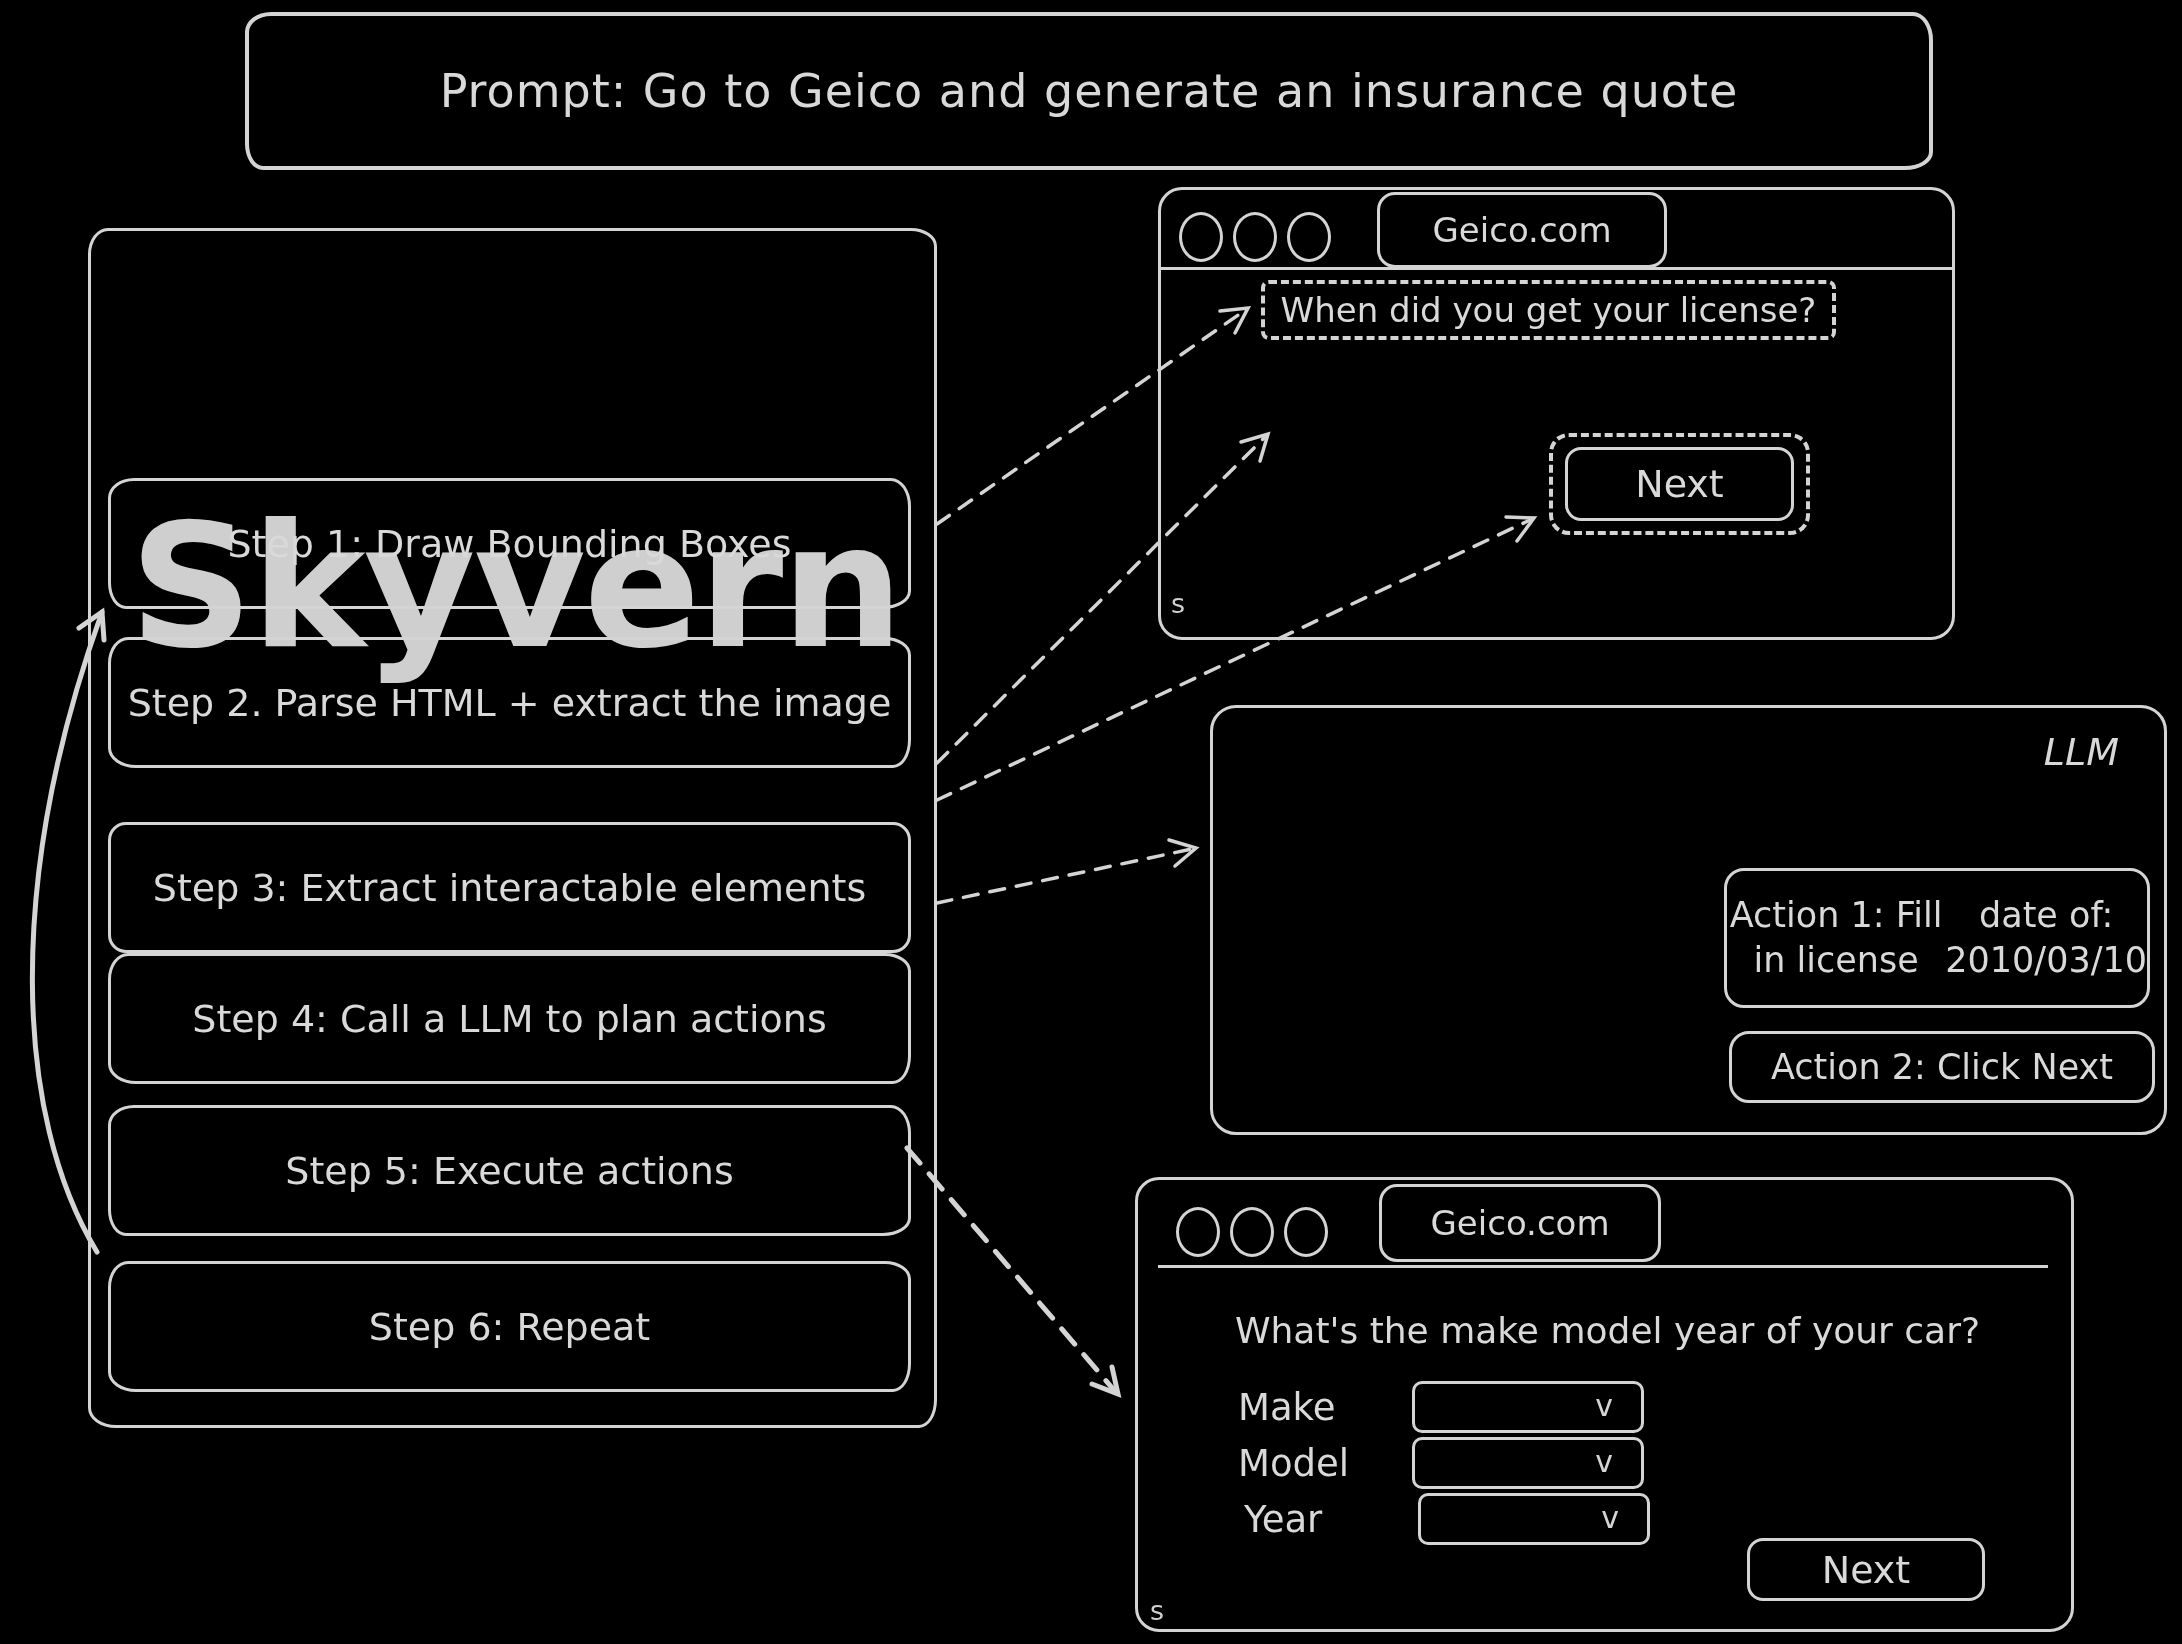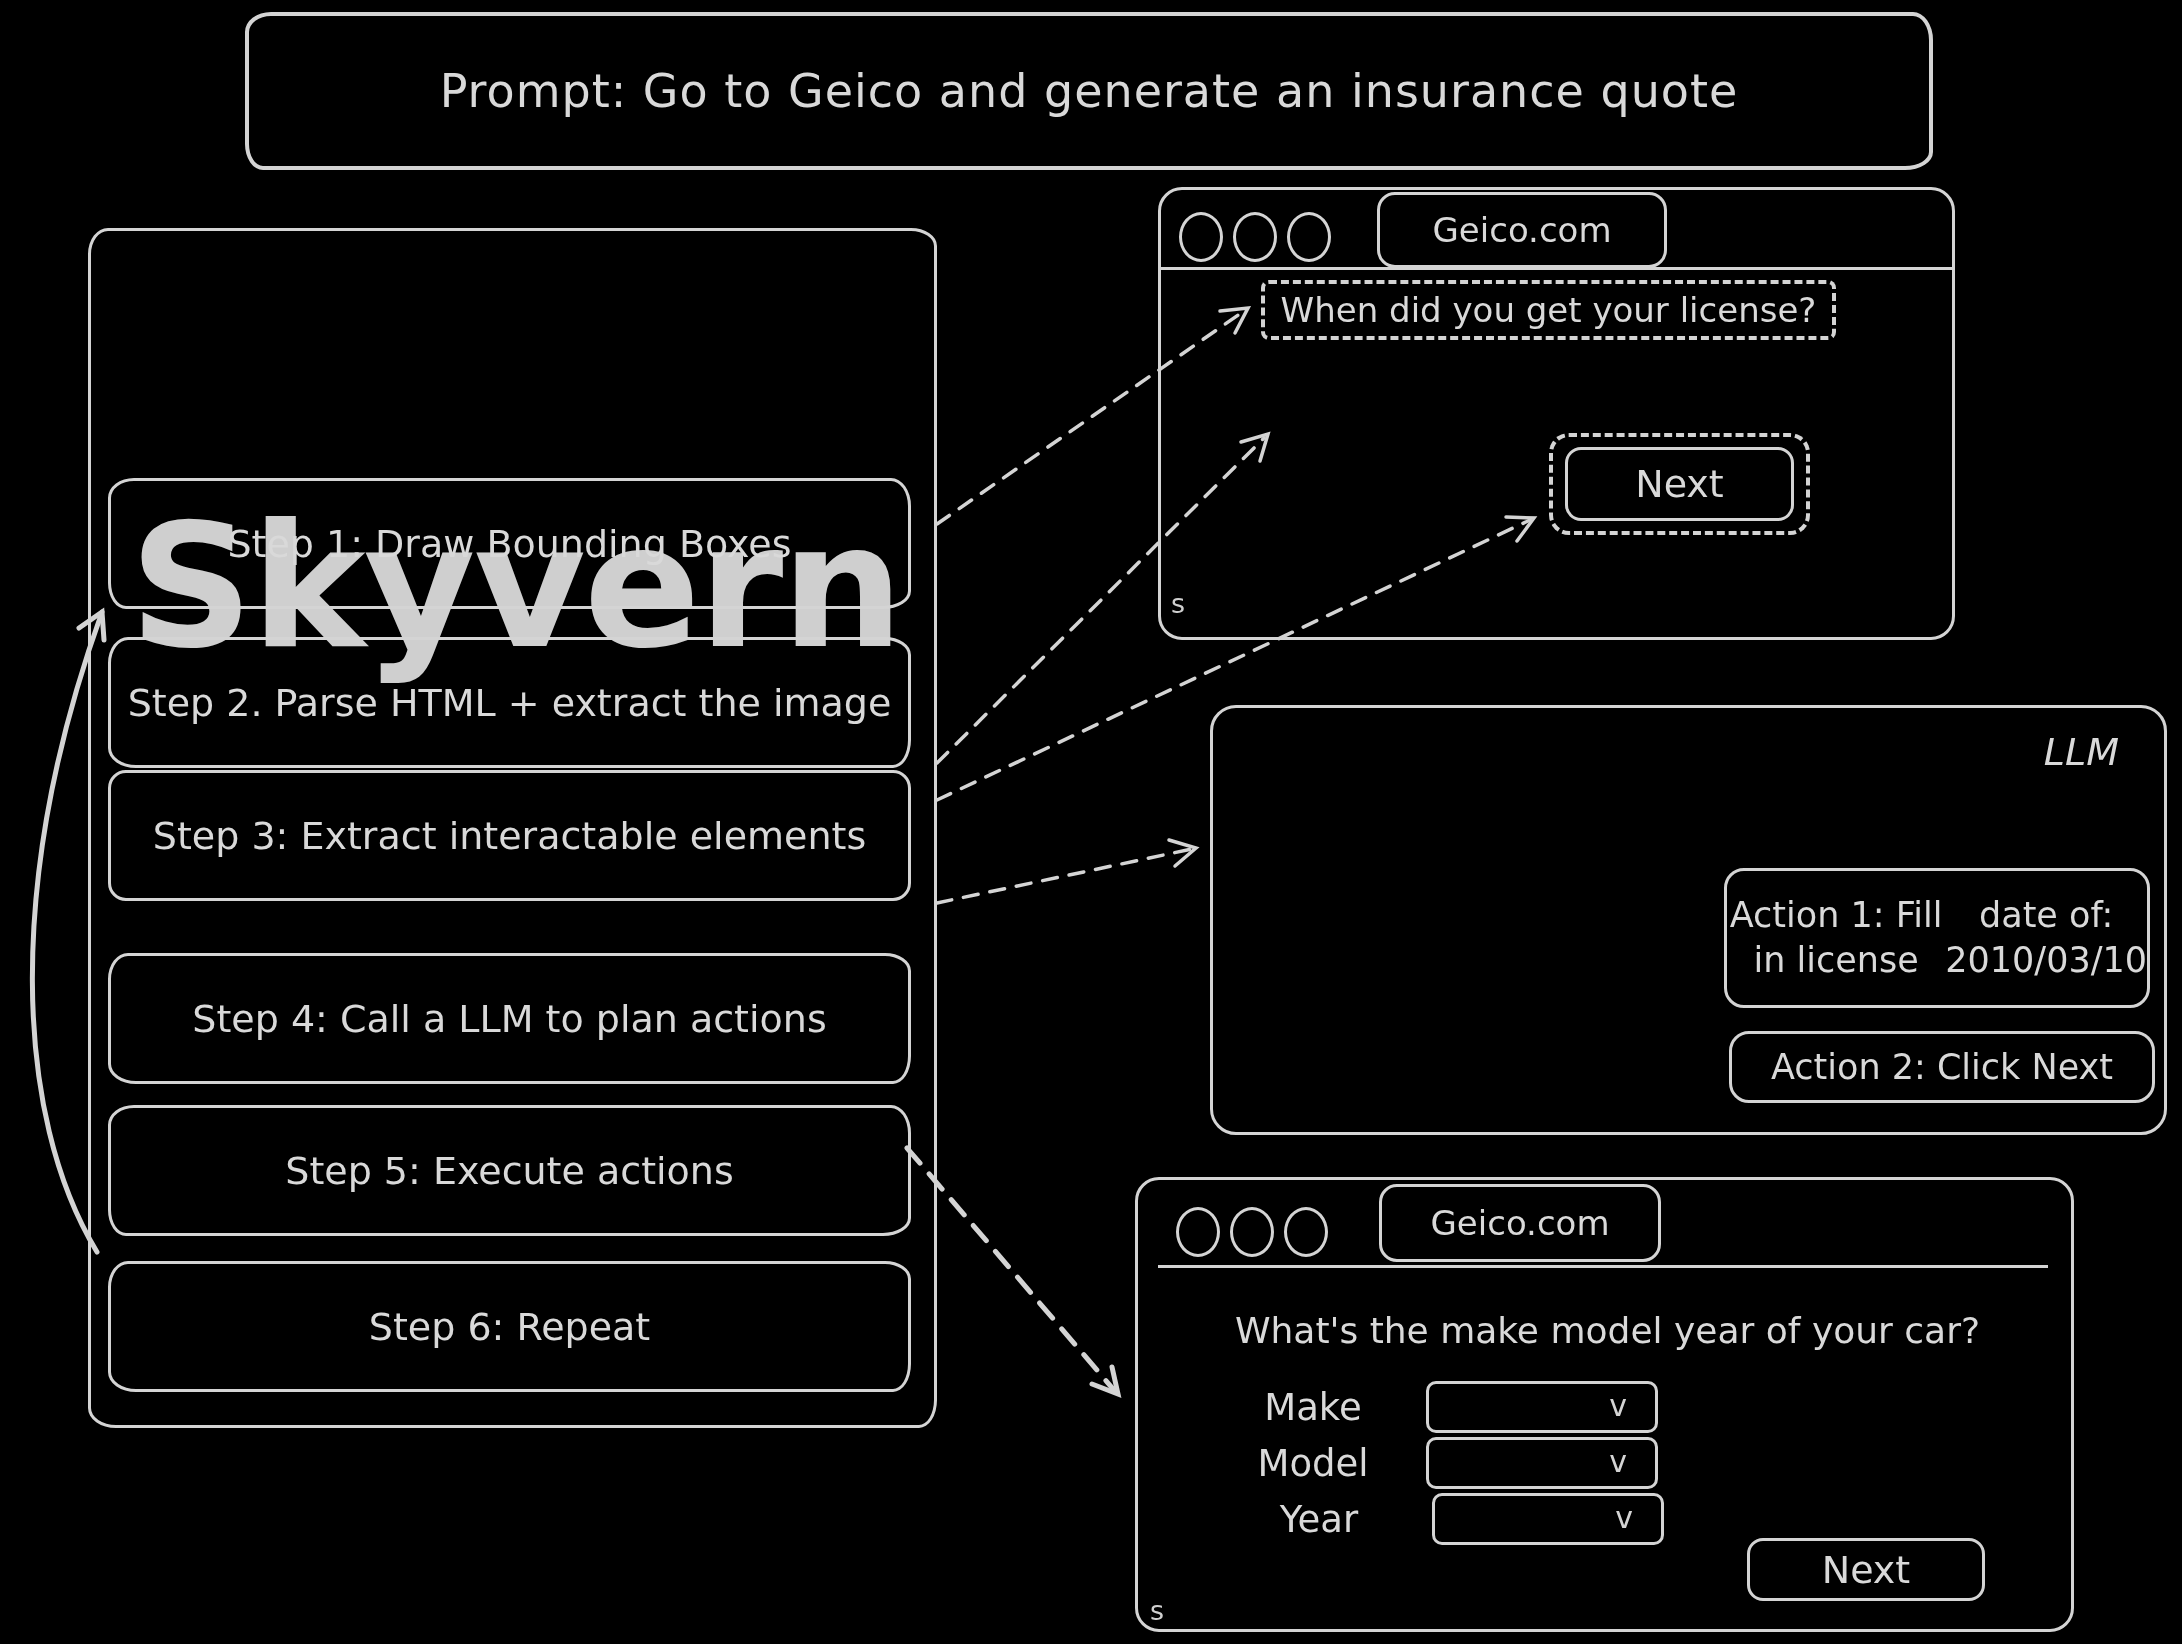--- a/index.html
+++ b/index.html
@@ -25,21 +25,21 @@
   .dashedbox{position:absolute;border:4px dashed #d4d4d4;box-sizing:border-box;}
   .solidbox{position:absolute;border:3px solid #d4d4d4;box-sizing:border-box;border-radius:14px;}
   .watermark{position:absolute;font-size:27px;color:#cfcfcf;}
   
   .llm-panel{left:1210px;top:705px;width:957px;height:430px;border-radius:26px;}
   .llm-label{position:absolute;right:45px;top:22px;font-size:38px;font-style:italic;}
   .bubble{left:1225px;top:720px;width:536px;height:138px;border-radius:22px;font-size:33px;line-height:42px;flex-direction:column;}
   .action{border-radius:20px;font-size:35px;line-height:45px;flex-direction:row;}
   
   .form-row{position:absolute;display:flex;align-items:center;}
-  .form-label{width:150px;text-align:center;font-size:37px;margin-right:38px;}
+  .form-label{width:150px;text-align:left;font-size:37px;margin-right:24px;}
   .dropdown{position:relative;width:232px;height:52px;border:3px solid #d4d4d4;border-radius:10px;box-sizing:border-box;}
   .chev{position:absolute;right:28px;top:50%;transform:translateY(-54%);font-size:30px;color:#d4d4d4;}
   svg.arrows{position:absolute;left:0;top:0;}
   svg.arrows *{vector-effect:non-scaling-stroke;}
 </style>
 </head>
 <body>
 
 <div class="canvas">
 
@@ -80,21 +80,21 @@
 
   <div class="stroke sketch2 skyvern-panel">
     <div class="skyvern-title">Skyvern</div>
   </div>
   <div class="stroke sketch1 center step" style="top:478px;">
     <span>Step 1: Draw Bounding Boxes</span>
   </div>
   <div class="stroke sketch2 center step" style="top:637px;">
     <span>Step 2. Parse HTML + extract the image</span>
   </div>
-  <div class="stroke sketch1 center step" style="top:770px;border-radius:18px;">
+  <div class="stroke sketch1 center step" style="top:822px;border-radius:18px;">
     <span>Step 3: Extract interactable elements</span>
   </div>
   <div class="stroke sketch2 center step" style="top:953px;">
     <span>Step 4: Call a LLM to plan actions</span>
   </div>
   <div class="stroke sketch1 center step" style="top:1105px;">
     <span>Step 5: Execute actions</span>
   </div>
   <div class="stroke sketch2 center step" style="top:1261px;">
     <span>Step 6: Repeat</span>

